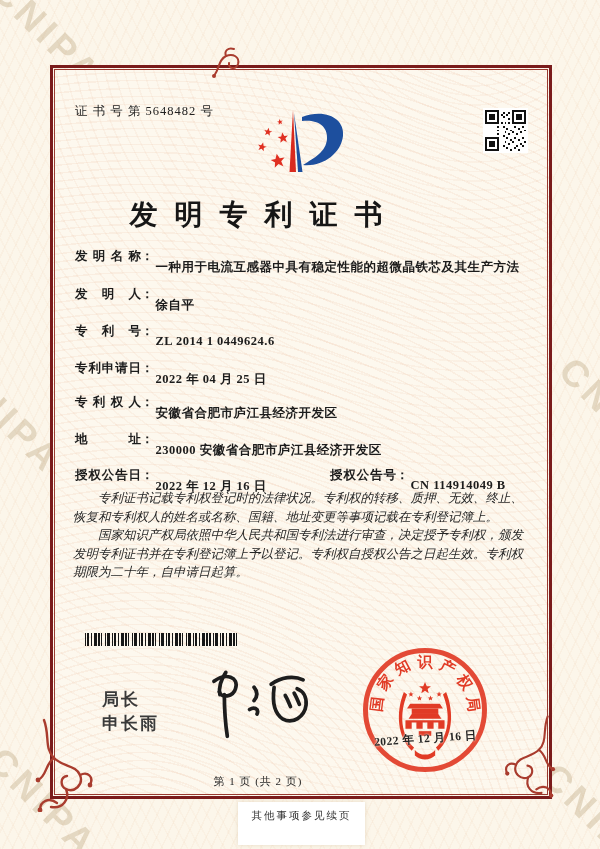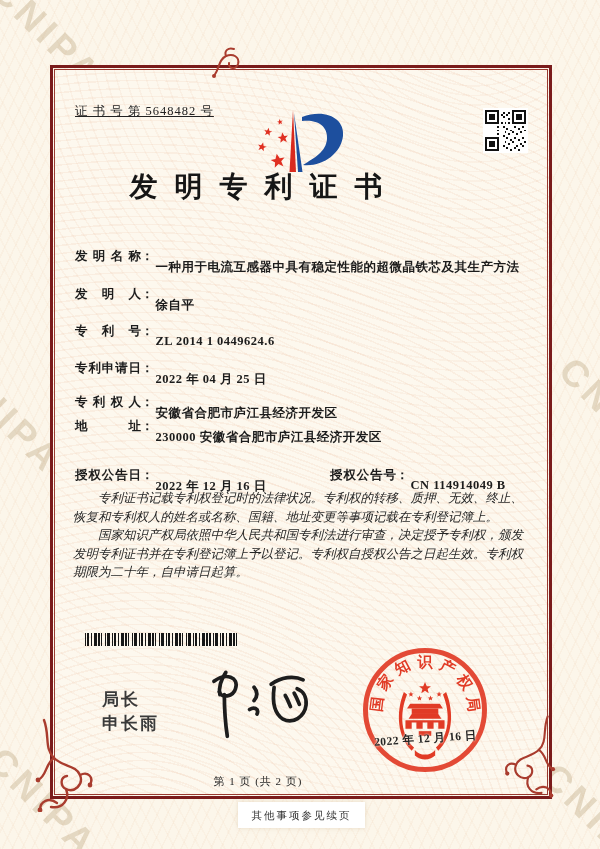--- a/index.html
+++ b/index.html
@@ -16,24 +16,24 @@
     transform:rotate(45deg);white-space:nowrap;pointer-events:none;}
   
   .frame{position:absolute;left:50px;top:65px;width:496px;height:728px;
     border:3px solid #7a1b1b;
     background:
       repeating-radial-gradient(circle at 18% 115%, rgba(235,188,158,.17) 0 1.5px, rgba(0,0,0,0) 1.5px 8px),
       repeating-radial-gradient(circle at 85% -12%, rgba(235,188,158,.13) 0 1.5px, rgba(0,0,0,0) 1.5px 9.5px),
       #fdf8ee;}
   .frame-inner{position:absolute;inset:1px;border:1px solid #99392f;}
   
-  .cert-no{position:absolute;left:75px;top:103px;font-size:12.5px;color:#222;letter-spacing:1px;text-decoration:underline;}
+  .cert-no{position:absolute;left:75px;top:103px;font-size:12.5px;color:#222;letter-spacing:1px;}
   .logo{position:absolute;left:256px;top:106px;}
   .qr{position:absolute;left:483px;top:108px;width:45px;height:45px;background:#fff;padding:2px;box-sizing:border-box;}
-  .title{position:absolute;left:0;top:168px;width:512px;text-align:center;
+  .title{position:absolute;left:0;top:196px;width:512px;text-align:center;
     font-size:28px;font-weight:700;letter-spacing:17px;text-indent:17px;color:#161616;}
   
   .row{position:absolute;left:75px;display:flex;align-items:flex-start;
     font-size:12.5px;font-weight:700;color:#1c1c1c;white-space:nowrap;}
   .row .lab{display:inline-block;width:66px;text-align:justify;text-align-last:justify;}
   .row .sep{margin:0 2px 0 0;}
   .row .val{letter-spacing:.5px;margin-top:11px;}
   .row2{left:330px;}
   
   .paras{position:absolute;left:73px;top:489px;width:457px;font-size:12.5px;line-height:18.5px;
@@ -54,21 +54,21 @@
   .seal{position:absolute;left:363px;top:648px;width:124px;height:124px;}
   .seal-ring{position:absolute;inset:0;border:5px solid rgba(225,59,38,.92);border-radius:50%;box-sizing:border-box;}
   .seal-char{position:absolute;left:50%;top:50%;font-size:15px;font-weight:700;color:#e13b26;
     transform:translate(-50%,-50%) rotate(var(--a)) translateY(-48px);}
   .seal-emblem{position:absolute;left:28px;top:30px;}
   .date-stamp{position:absolute;left:374px;top:731px;width:110px;font-size:11.5px;font-weight:700;
     color:#252525;letter-spacing:.5px;transform:rotate(-4deg);z-index:5;white-space:nowrap;
     text-shadow:0 0 2px rgba(253,244,230,.95),0 0 3px rgba(253,244,230,.85);}
   
   .page-num{position:absolute;left:0;top:774px;width:516px;text-align:center;font-size:11px;color:#2a2a2a;letter-spacing:1px;}
-  .cont-note{position:absolute;left:238px;top:802px;width:127px;height:26px;background:#fff;
+  .cont-note{position:absolute;left:238px;top:802px;width:127px;height:43px;background:#fff;
     text-align:center;line-height:27px;font-size:10.5px;color:#333;letter-spacing:2px;
     box-shadow:0 0 4px rgba(210,190,160,.5);}
   .flourish{position:absolute;z-index:3;}
   .fl-br{transform:scaleX(-1);}
 </style>
 </head>
 <body>
 
 <div class="page">
 
@@ -177,21 +177,21 @@
   <div class="row" style="top:360px">
     <span class="lab">专利申请日</span>
       <span class="sep">：</span>
       <span class="val">2022 年 04 月 25 日</span>
   </div>
   <div class="row" style="top:394px">
     <span class="lab">专利权人</span>
       <span class="sep">：</span>
       <span class="val">安徽省合肥市庐江县经济开发区</span>
   </div>
-  <div class="row" style="top:418px">
+  <div class="row" style="top:431px">
     <span class="lab">地址</span>
       <span class="sep">：</span>
       <span class="val">230000 安徽省合肥市庐江县经济开发区</span>
   </div>
   <div class="row" style="top:467px">
     <span class="lab">授权公告日</span>
       <span class="sep">：</span>
       <span class="val">2022 年 12 月 16 日</span>
   </div>
   <div class="row row2" style="top:467px">

